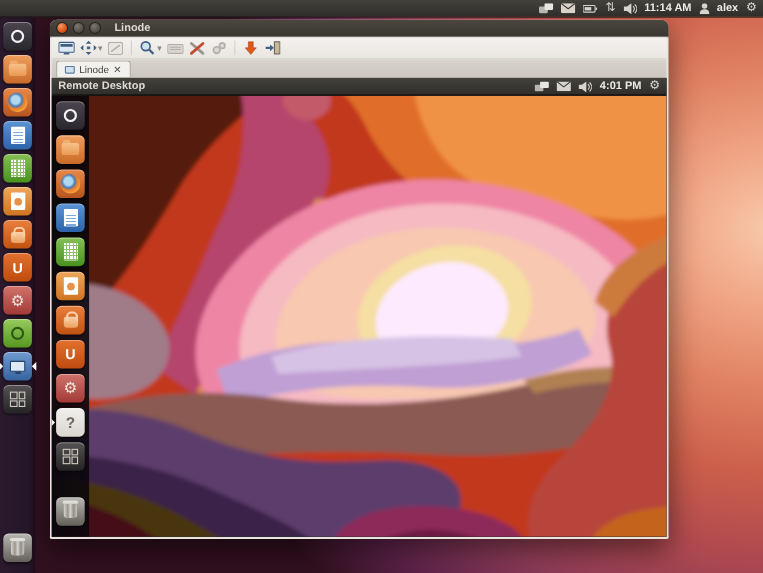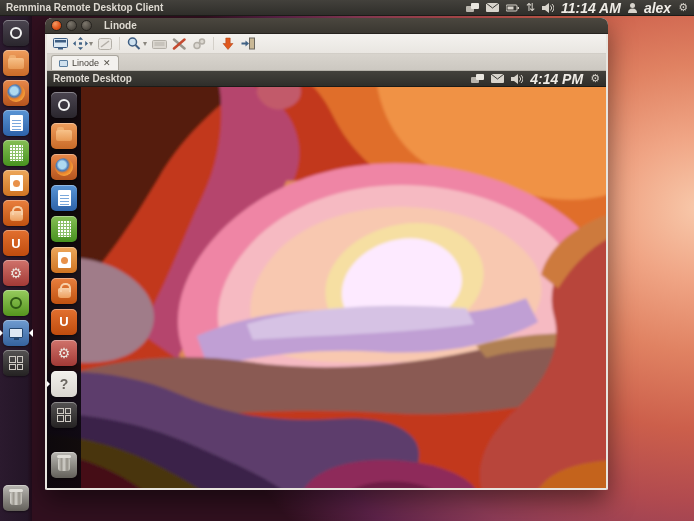--- a/index.html
+++ b/index.html
@@ -17,21 +17,21 @@
   .panel {
     height:16px; display:flex; align-items:center;
     background:linear-gradient(#43413c,#2f2e2a);
     border-bottom:1px solid #1c1b18;
     color:#dedad2; font-size:10px; font-weight:bold;
     padding:0 6px; position:relative; z-index:50;
   }
   .panel .spacer { flex:1; }
   .tray { display:flex; align-items:center; gap:7px; }
   .tray svg { display:block; }
-  .tray .txt { font-size:14px; font-weight:bold; color:#efece6;font-style:italic; }
+  .tray .txt { font-size:10px; font-weight:bold; color:#efece6; }
   .glyph { font-size:11px; line-height:1; color:#d8d4cc; font-weight:normal; }
 
   
   .launcher {
     position:absolute; left:0; top:16px; bottom:0; width:32px;
     background:linear-gradient(90deg,#2b1a2e 0%,#241527 85%,rgba(20,8,22,.6) 100%);
     display:flex; flex-direction:column; align-items:center;
     padding-top:2px; z-index:40;
   }
   .litem { position:relative; width:32px; height:30px; display:flex; align-items:center; justify-content:center; }
@@ -139,21 +139,20 @@
     position:absolute; left:0; top:16px; bottom:0; width:34px;
     background:linear-gradient(90deg,rgba(10,6,12,.95),rgba(10,6,12,.88));
     display:flex; flex-direction:column; align-items:center; padding-top:2px; z-index:5;
   }
   .rlauncher .litem { height:31px; width:34px; }
 </style>
 </head>
 <body>
 
 <div class="panel">
-  <span>Remmina Remote Desktop Client</span>
   <span class="spacer"></span>
   <div class="tray">
     <span>
         <svg width="13" height="10">
           <rect x="0" y="3" width="8" height="6" rx="1" fill="#b9b5ad"></rect>
           <rect x="5" y="0" width="8" height="6" rx="1" fill="#e9e6df"></rect>
         </svg>
       </span>
     <span>
         <svg width="13" height="9">
@@ -352,21 +351,21 @@
               <rect width="13" height="9" rx="1" fill="#d8d4cc"></rect>
               <path d="M0 0 L6.5 5 L13 0" stroke="#3b3a36" fill="none"></path>
             </svg>
           </span>
         <span>
             <svg width="12" height="10">
               <path d="M0 3 h3 l4 -3 v10 l-4 -3 h-3 z" fill="#d8d4cc"></path>
               <path d="M8.5 2.5 q2.5 2.5 0 5 M10 1 q4 4 0 8" stroke="#d8d4cc" fill="none"></path>
             </svg>
           </span>
-        <span class="txt">4:14 PM</span>
+        <span class="txt">4:01 PM</span>
         <span class="glyph">⚙</span>
       </div>
     </div>
 
     <div class="wall">
       <svg viewBox="0 0 560 406" preserveAspectRatio="none">
         <defs>
             <filter id="soft" x="-6%" y="-6%" width="112%" height="112%">
               <feGaussianBlur stdDeviation="1.8"></feGaussianBlur>
             </filter>

